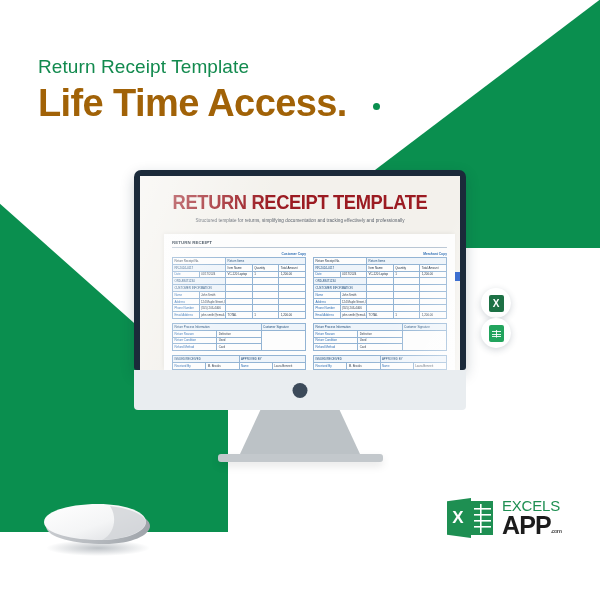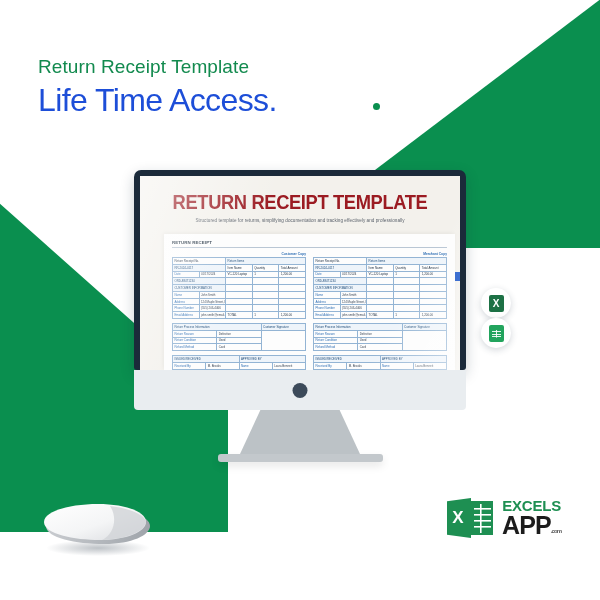--- a/index.html
+++ b/index.html
@@ -43,23 +43,23 @@
     z-index: 5;
   }
   .headline .eyebrow {
     font-size: 19px;
     color: #128a4e;
     letter-spacing: .1px;
     margin-bottom: 4px;
     white-space: nowrap;
   }
   .headline .title {
-    font-size: 32px;
-    font-weight: normal;
-    color: #1d4ed8;
+    font-size: 38px;
+    font-weight: bold;
+    color: #a16207;
     letter-spacing: -.6px;
     white-space: nowrap;
   }
 
   
   .imac { position: absolute; left: 134px; top: 170px; z-index: 6; }
   .bezel {
     width: 332px;
     height: 200px;
     background: #1b2a3a;
@@ -241,21 +241,21 @@
   .brand-icon .sheetm i {
     display: block; width: 100%; height: 100%;
     background:
       linear-gradient(#fff,#fff) 0 4.6px/100% 1.6px no-repeat,
       linear-gradient(#fff,#fff) 0 10.4px/100% 1.6px no-repeat,
       linear-gradient(#fff,#fff) 0 16.2px/100% 1.6px no-repeat,
       linear-gradient(#fff,#fff) 0 22px/100% 1.6px no-repeat,
       linear-gradient(#fff,#fff) 6.6px 0/1.6px 100% no-repeat;
   }
   .brand-text { line-height: 1; }
-  .brand-text .t1 { font-size: 15px; font-weight: bold; color: #1e8f52; letter-spacing: -.2px; text-align: center; }
+  .brand-text .t1 { font-size: 15px; font-weight: normal; color: #1e8f52; letter-spacing: -.2px; }
   .brand-text .t2 { font-size: 25px; font-weight: bold; color: #1c1c1c; letter-spacing: -.9px; position: relative; }
   .brand-text .t2 sub { font-size: 6px; color: #555; vertical-align: baseline; position: relative; top: -1px; left: 0; }
 </style>
 </head>
 <body>
 
 <div class="bg-layer">
   <div class="green-top-right"></div>
   <div class="green-left-band"></div>
   <div class="green-dot"></div>

